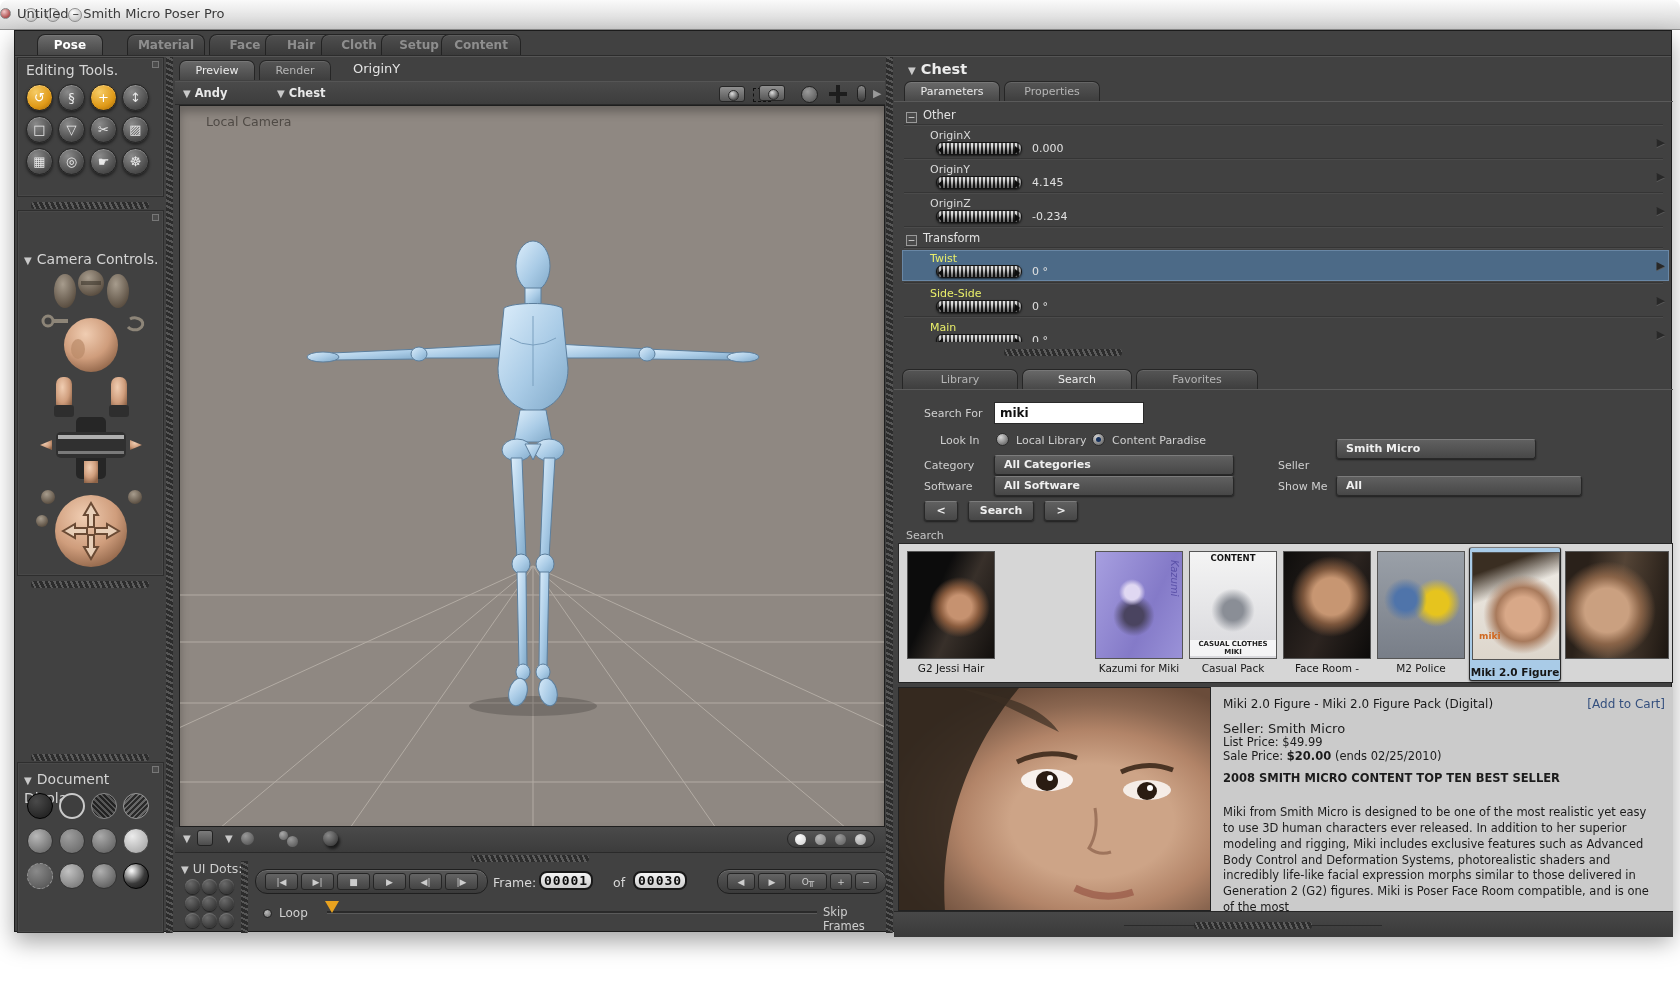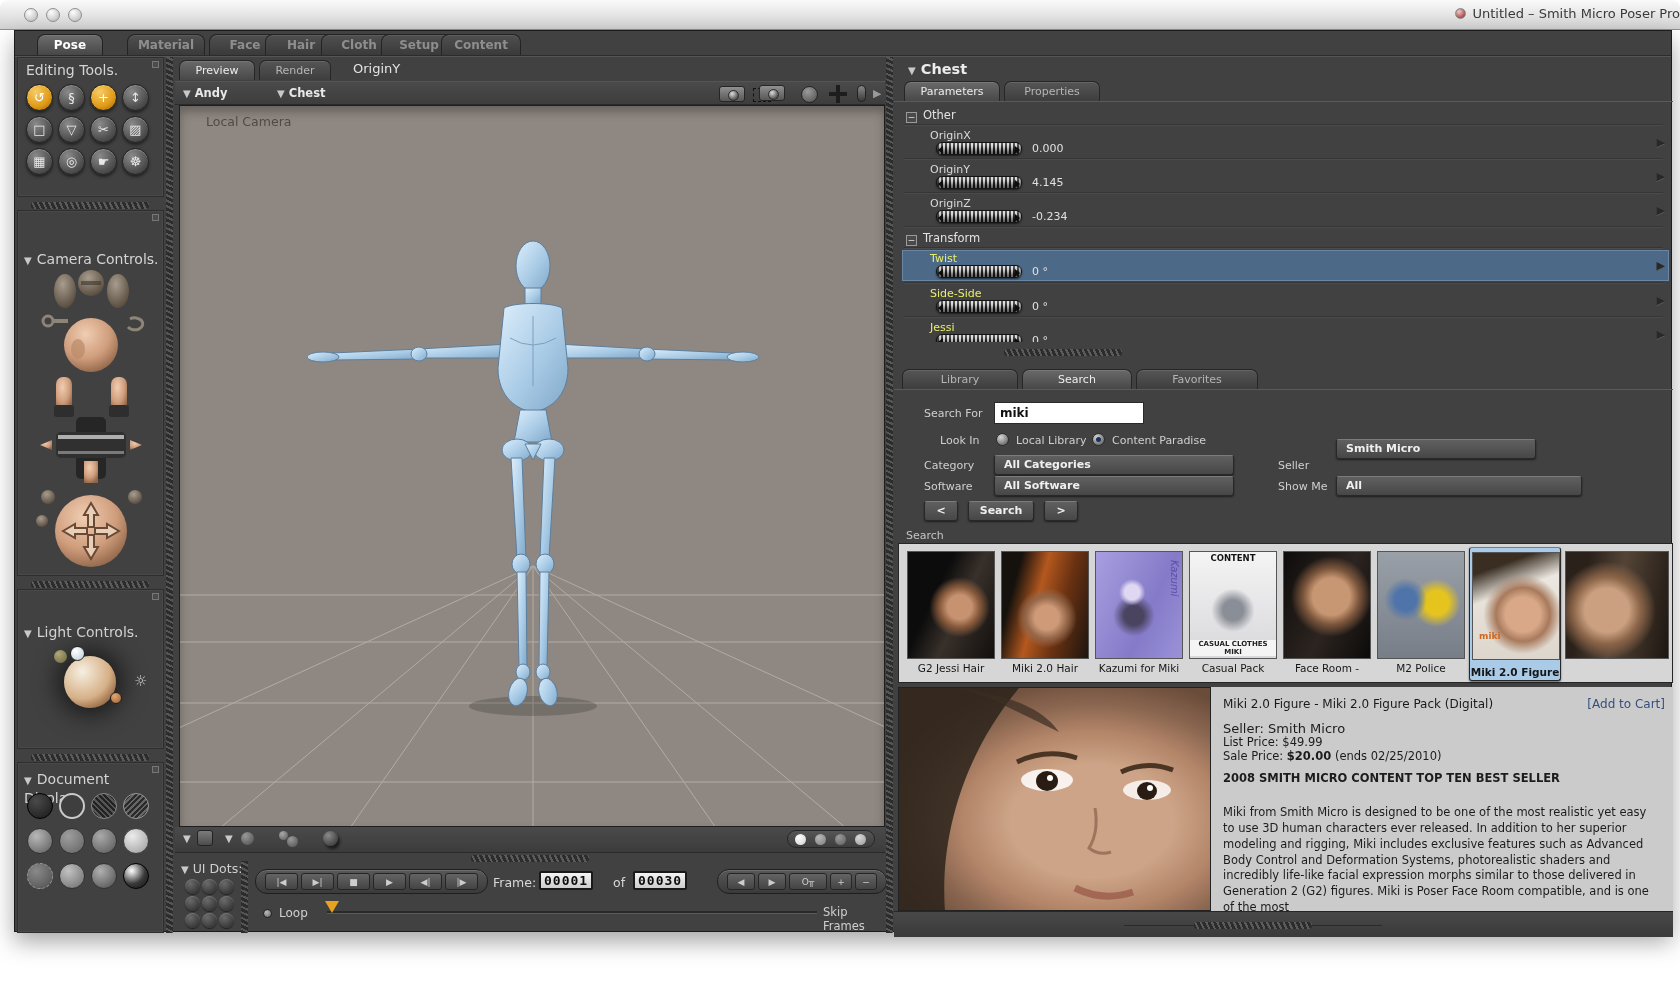--- a/index.html
+++ b/index.html
@@ -4,21 +4,21 @@
 <style>
   *{box-sizing:border-box;margin:0;padding:0}
   body{margin:0;background:#fff;font-family:"DejaVu Sans","Liberation Sans",sans-serif;-webkit-font-smoothing:antialiased}
   #stage{position:relative;width:1680px;height:1006px;background:#fff;overflow:hidden}
   .abs{position:absolute}
   
   .titlebar{position:absolute;left:0;top:0;right:0;height:30px;border-radius:8px 8px 0 0;
     background:linear-gradient(#fafafa,#d2d2d2);border-bottom:1px solid #8f8f8f}
   .tl{position:absolute;top:8px;width:14px;height:14px;border-radius:50%;
     background:radial-gradient(circle at 35% 30%,#fefefe,#b5b5b5);border:1px solid #909090}
-  .wtitle{position:absolute;top:6px;left:0;right:0;text-align:right;font-size:13px;color:#3a3a3a}
+  .wtitle{position:absolute;top:6px;left:0;right:0;text-align:left;font-size:13px;color:#3a3a3a}
   .doc-ico{display:inline-block;width:11px;height:11px;border-radius:50%;vertical-align:-1px;margin-right:6px;
     background:radial-gradient(circle at 35% 30%,#f0c8c8,#b05050 70%,#703030);border:1px solid #888}
   
   .appbg{position:absolute;left:14px;top:30px;width:1658px;height:902px;background:#414141;
     border:1px solid #1b1b1b;box-shadow:0 10px 22px rgba(0,0,0,.35)}
   
   .ptab{position:absolute;top:3px;height:21px;line-height:20px;text-align:center;font-size:12px;font-weight:bold;
     color:#8e8e8e;background:linear-gradient(#4f4f4f,#3a3a3a);border:1px solid #232323;border-bottom:none;
     border-radius:8px 8px 0 0;width:64px;box-shadow:inset 0 1px 0 rgba(255,255,255,.08)}
   .ptab.on{color:#fff;background:linear-gradient(#6d6d6d,#474747)}
@@ -69,21 +69,21 @@
     background:radial-gradient(circle at 35% 30%,#d6d6d6,#707070 75%,#4a4a4a);border:1px solid #2c2c2c}
   .rad.on::after{content:"";position:absolute;left:3px;top:3px;width:5px;height:5px;border-radius:50%;background:#16315c}
   
   .tstrip{position:absolute;background:#d6d6d6;border:1px solid #262626}
   .thumbwrap{position:absolute;width:92px;height:134px}
   .thumbwrap.sel{background:#a9cbe7}
   .thumb{position:absolute;left:2px;top:4px;width:88px;height:108px;border:1px solid #555;overflow:hidden}
   .tlab{position:absolute;left:0;right:0;top:115px;text-align:center;font-size:10.5px;color:#161616}
   
   .detailtxt{position:absolute;background:#cbcbcb;color:#1c1c1c;font-size:11.5px}
-  .lcd{display:inline-block;background:linear-gradient(#f4f4f4,#cdcdcd);border:2px solid #191919;border-radius:2px;
+  .lcd{display:inline-block;background:linear-gradient(#f4f4f4,#cdcdcd);border:2px solid #191919;border-radius:8px;
     color:#0d0d0d;font-family:"DejaVu Sans Mono","Liberation Mono",monospace;font-weight:bold;font-size:13px;
     letter-spacing:1px;padding:0 3px}
   .pgrp{position:absolute;display:flex;gap:3px;align-items:center;background:linear-gradient(#585858,#3a3a3a);
     border:1px solid #1f1f1f;border-radius:12px;padding:3px 9px;box-shadow:inset 0 1px 0 rgba(255,255,255,.15)}
   .pbtn{width:33px;height:17px;background:linear-gradient(#646464,#444);border:1px solid #252525;border-radius:3px;
     color:#cdcdcd;font-size:9px;text-align:center;line-height:16px}
   .dot{position:absolute;border-radius:50%}
   .udot{position:absolute;width:15px;height:15px;border-radius:50%;
     background:radial-gradient(circle at 35% 30%,#6a6a6a,#3a3a3a 70%);box-shadow:inset 0 1px 1px rgba(255,255,255,.2),0 1px 1px rgba(0,0,0,.5)}
   .cam{position:absolute;width:26px;height:16px;border-radius:3px;border:1px solid #262626;
@@ -188,34 +188,20 @@
           <g stroke="#6a4a34" stroke-width="2" fill="#e8cfb8">
             <path d="M73 234 l7 12 h-4 v12 h-6 v-12 h-4 z"></path>
             <path d="M73 290 l7 -12 h-4 v-12 h-6 v12 h-4 z"></path>
             <path d="M45 262 l12 -7 v4 h12 v6 h-12 v4 z"></path>
             <path d="M101 262 l-12 -7 v4 h-12 v6 h12 v4 z"></path>
           </g>
         </svg>
       </div>
       <div class="ribs" style="left:16px;top:524px"></div>
 
-      <div class="panel" style="left:2px;top:532px;width:147px;height:160px">
-        <span class="shade-sq" style="right:4px;top:3px"></span>
-        <div class="abs" style="left:6px;top:32px">
-          <span class="tri">▼</span>
-          <span class="hdr">Light Controls.</span>
-        </div>
-        <div class="abs" style="left:46px;top:66px;width:52px;height:52px;border-radius:50%;
-          background:radial-gradient(circle at 35% 30%,#f6efe0,#d6b088 55%,#8a5a34 85%,#5f3c20);
-          box-shadow:0 0 22px 8px rgba(0,0,0,.55)"></div>
-        <div class="dot" style="left:36px;top:60px;width:13px;height:13px;background:radial-gradient(circle at 35% 30%,#b0a878,#6a6440)"></div>
-        <div class="dot" style="left:52px;top:56px;width:15px;height:15px;background:radial-gradient(circle at 35% 30%,#ffffff,#b8ccd4);border:1px solid #222"></div>
-        <div class="dot" style="left:92px;top:102px;width:12px;height:12px;background:radial-gradient(circle at 35% 30%,#e0a878,#a06030);border:1px solid #222"></div>
-        <div class="abs" style="left:116px;top:82px;color:#cfcfcf;font-size:15px">☼</div>
-      </div>
       <div class="ribs" style="left:16px;top:697px"></div>
 
       <div class="panel" style="left:2px;top:705px;width:147px;height:171px">
         <span class="shade-sq" style="right:4px;top:3px"></span>
         <div class="abs" style="left:6px;top:6px">
           <span class="tri">▼</span>
           <span class="hdr">Document Display</span>
         </div>
         <div class="dsph" style="left:9px;top:30px;background:radial-gradient(circle at 35% 30%,#4a4a4a,#181818);border:1px solid #000"></div>
         <div class="dsph" style="left:41px;top:30px;background:#3e3e3e;border:2px solid #cacaca"></div>
@@ -424,21 +410,21 @@
         <div class="pval" style="left:138px;top:163px">0 °</div>
         <span class="rarr" style="right:8px;top:157px">▶</span>
         <div class="psep" style="top:180px"></div>
 
         <div class="plab ylab" style="left:36px;top:185px">Side-Side</div>
         <div class="dial" style="left:42px;top:198px"></div>
         <div class="pval" style="left:138px;top:198px">0 °</div>
         <span class="rarr" style="right:8px;top:192px">▶</span>
         <div class="psep" style="top:214px"></div>
 
-        <div class="plab ylab" style="left:36px;top:219px">Jessi</div>
+        <div class="plab ylab" style="left:36px;top:219px">Main</div>
         <div class="dial" style="left:42px;top:232px"></div>
         <div class="pval" style="left:138px;top:232px">0 °</div>
         <span class="rarr" style="right:8px;top:226px">▶</span>
 
       </div>
 
       <div class="ribs" style="left:110px;top:292px"></div>
 
       <div class="abs" style="left:0;top:300px;width:779px;height:576px">
         <div class="stab" style="left:8px;top:12px;width:116px">Library</div>
@@ -468,24 +454,20 @@
         <div class="btn" style="left:30px;top:144px;width:34px">&lt;</div>
         <div class="btn" style="left:74px;top:144px;width:66px">Search</div>
         <div class="btn" style="left:150px;top:144px;width:34px">&gt;</div>
 
         <div class="flab" style="left:12px;top:172px;color:#c4c4c4">Search</div>
 
         <div class="tstrip" style="left:4px;top:186px;width:775px;height:140px">
           <div class="thumbwrap" style="left:6px;top:3px">
             <div class="thumb" style="background:radial-gradient(circle at 60% 52%,#c69270 0 16%,#8a5c3e 26%,rgba(0,0,0,0) 40%),linear-gradient(115deg,#0c0c0c 34%,#38302a 58%,#120f0d 100%)"></div>
             <div class="tlab">G2 Jessi Hair</div>
-          </div>
-          <div class="thumbwrap" style="left:100px;top:3px">
-            <div class="thumb" style="background:radial-gradient(circle at 52% 62%,#cf9a78 0 15%,#95674a 26%,rgba(0,0,0,0) 38%),linear-gradient(105deg,#15110d 18%,#b4581e 42%,#6b3212 66%,#1d150f)"></div>
-            <div class="tlab">Miki 2.0 Hair</div>
           </div>
           <div class="thumbwrap" style="left:194px;top:3px">
             <div class="thumb" style="background:radial-gradient(circle at 42% 38%,#e0d8f2 0 9%,rgba(0,0,0,0) 16%),radial-gradient(circle at 44% 60%,#4a4460 0 12%,rgba(0,0,0,0) 26%),linear-gradient(115deg,#a79fe0,#847ac8 60%,#9a92d8)">
               <span style="position:absolute;right:2px;top:8px;writing-mode:vertical-rl;font-size:10px;color:#5a50a8;font-style:italic">Kazumi</span>
             </div>
             <div class="tlab">Kazumi for Miki</div>
           </div>
           <div class="thumbwrap" style="left:288px;top:3px">
             <div class="thumb" style="background:radial-gradient(circle at 50% 55%,#8a8e96 0 14%,rgba(0,0,0,0) 30%),linear-gradient(#f4f4f4,#d8d8dc)">
               <span style="position:absolute;left:0;right:0;top:1px;text-align:center;font-size:8.5px;font-weight:bold;color:#111">CONTENT</span>

